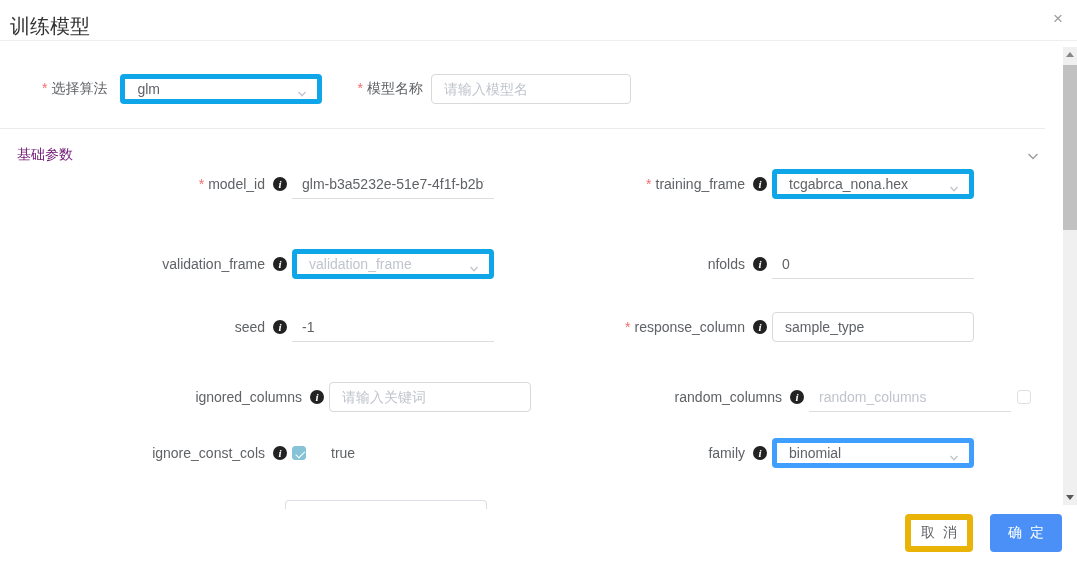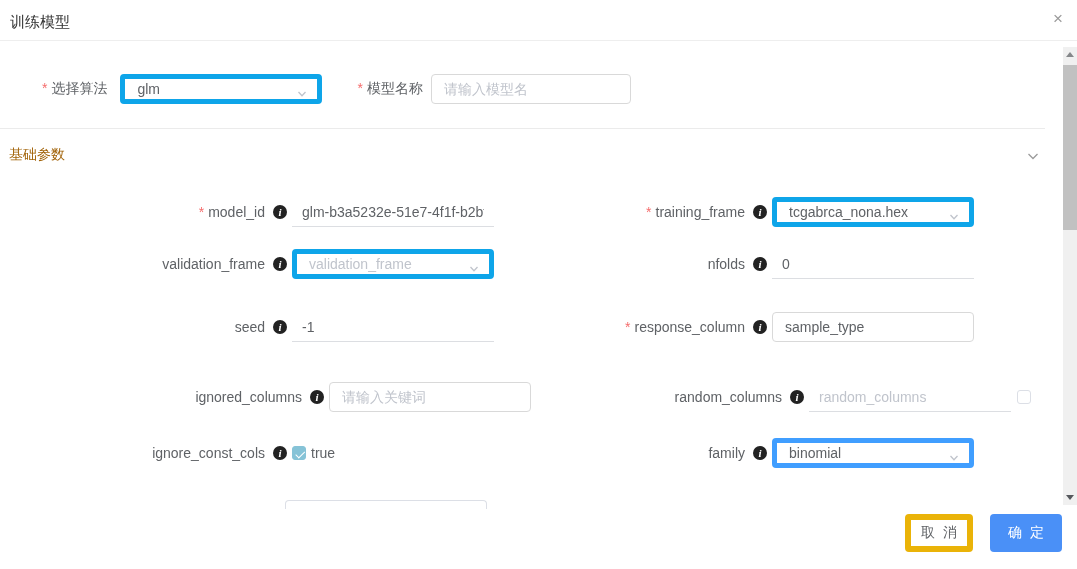--- a/index.html
+++ b/index.html
@@ -2,21 +2,21 @@
 <html><head>
 <meta charset="utf-8">
 <style>
   * { margin:0; padding:0; box-sizing:border-box; }
   html,body { background:#fff; }
   .modal {
     position:relative; width:1077px; height:569px; background:#fff;
     font-family:"Liberation Sans", sans-serif; font-size:14px; color:#5f6266;
     overflow:hidden;
   }
-  .dlg-title { position:absolute; left:10px; top:13px; font-size:15px; color:#333; }
+  .dlg-title { position:absolute; left:10px; top:13px; font-size:20px; color:#333; }
   .close-btn { position:absolute; right:14px; top:10px; font-size:17px; color:#9b9b9b; cursor:pointer; line-height:1; }
   .hdr-divider { position:absolute; top:40px; left:0; right:0; height:1px; background:#eeeeee; }
   .sec-divider { position:absolute; top:128px; left:0; right:32px; height:1px; background:#ebebeb; }
 
   .top-row { position:absolute; top:74px; left:42px; height:30px; display:flex; align-items:center; }
   .req { color:#f56c6c; font-style:normal; margin-right:4px; }
   .top-lbl { color:#5f6266; }
 
   .sel {
     width:202px; height:30px; border:5px solid #0ea5e9; border-radius:4px; background:#fff;
@@ -31,46 +31,46 @@
     width:202px; height:30px; border:1px solid #d9d9d9; border-radius:4px; background:#fff;
     padding:0 12px; color:#5f6266; font-family:"Liberation Sans",sans-serif; font-size:14px; outline:none;
   }
   .box-input::placeholder { color:#c0c4cc; }
   .u-input {
     width:202px; height:29px; border:none; border-bottom:1px solid #dcdee2; background:transparent;
     padding:0 10px; color:#5f6266; font-family:"Liberation Sans",sans-serif; font-size:14px; outline:none; border-radius:0;
   }
   .u-input::placeholder { color:#c0c4cc; }
 
-  .section-title { position:absolute; top:146px; left:9px; color:#a16207; }
+  .section-title { position:absolute; top:146px; left:17px; color:#701a75; }
   .sec-chevron { position:absolute; top:149px; right:37px; width:14px; height:14px; cursor:pointer; }
 
   .frow { position:absolute; left:0; width:1063px; height:30px; display:flex; align-items:center; }
-  .r1 { top:197px; } .r2 { top:249px; } .r3 { top:312px; } .r4 { top:382px;margin-left:37px; } .r5 { top:438px; }
+  .r1 { top:169px; } .r2 { top:249px; } .r3 { top:312px; } .r4 { top:382px;margin-left:37px; } .r5 { top:438px; }
   .cell { display:flex; align-items:center; height:30px; }
   .cell.l { width:538px; }
   .cell.r { width:525px; }
   .lbl { text-align:right; color:#5f6266; white-space:nowrap; }
   .cell.l .lbl { width:265px; }
   .cell.r .lbl { width:207px; }
   .info {
     width:14px; height:14px; border-radius:50%; background:#222; color:#fff; flex:none;
     font-family:"Liberation Serif",serif; font-style:italic; font-weight:bold; font-size:11px;
     display:inline-flex; align-items:center; justify-content:center; margin-left:8px; cursor:pointer;
   }
   .info::before { content:"i"; }
   .ctl { margin-left:5px; }
 
   .cb { width:14px; height:14px; border:1px solid #dcdfe6; border-radius:3px; background:#fff; flex:none; position:relative; cursor:pointer; }
   .cb.checked { background:#86c3d7; border-color:#86c3d7; }
   .cb.checked::after {
     content:""; position:absolute; left:4.5px; top:1.5px; width:3.5px; height:7.5px;
     border:solid #fff; border-width:0 1.5px 1.5px 0; transform:rotate(45deg);
   }
-  .cb-text { margin-left:5px;text-align:right; }
+  .cb-text { margin-left:25px;text-align:right; }
 
   .partial-input {
     position:absolute; top:500px; left:285px; width:202px; height:9px;
     border:1px solid #dcdfe6; border-bottom:none; border-radius:4px 4px 0 0; background:#fff;
   }
 
   .btn { position:absolute; top:514px; height:38px; border-radius:4px; font-size:14px;
     display:flex; align-items:center; justify-content:center; letter-spacing:8px; text-indent:8px;
     font-family:"Liberation Sans",sans-serif; cursor:pointer; }
   .btn-cancel { right:104px; width:68px; background:#fff; border:6px solid #eab308; color:#5f6266; }

